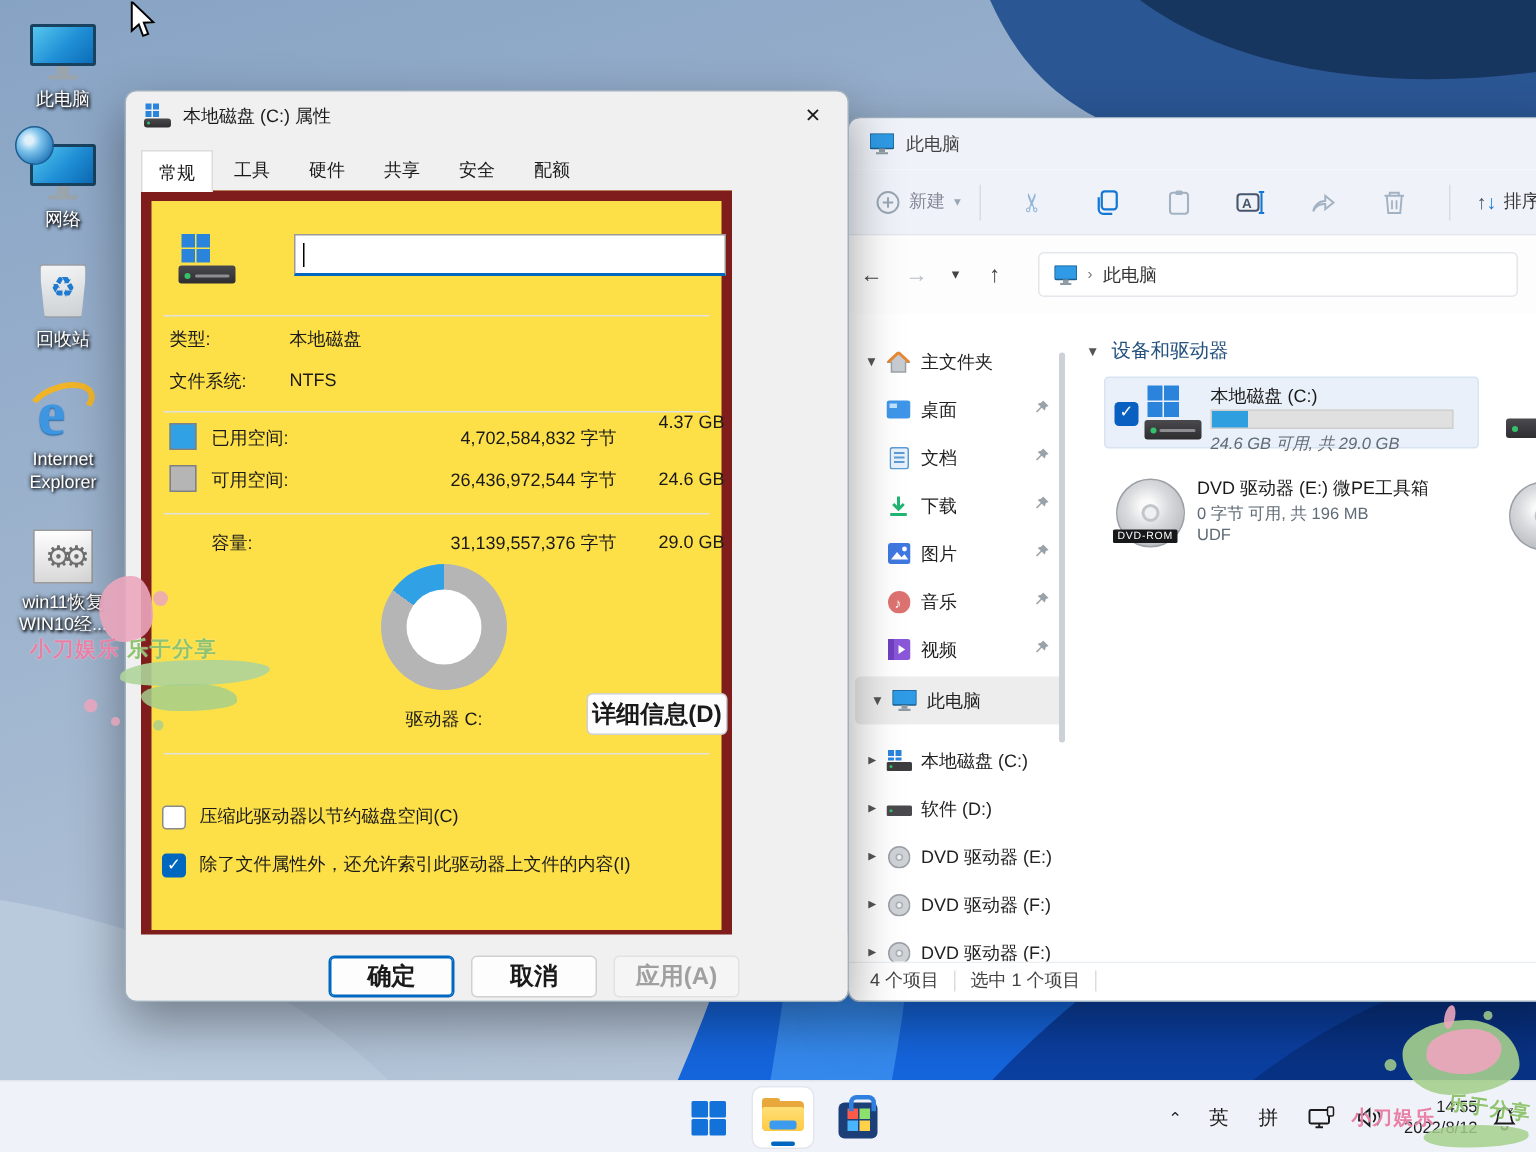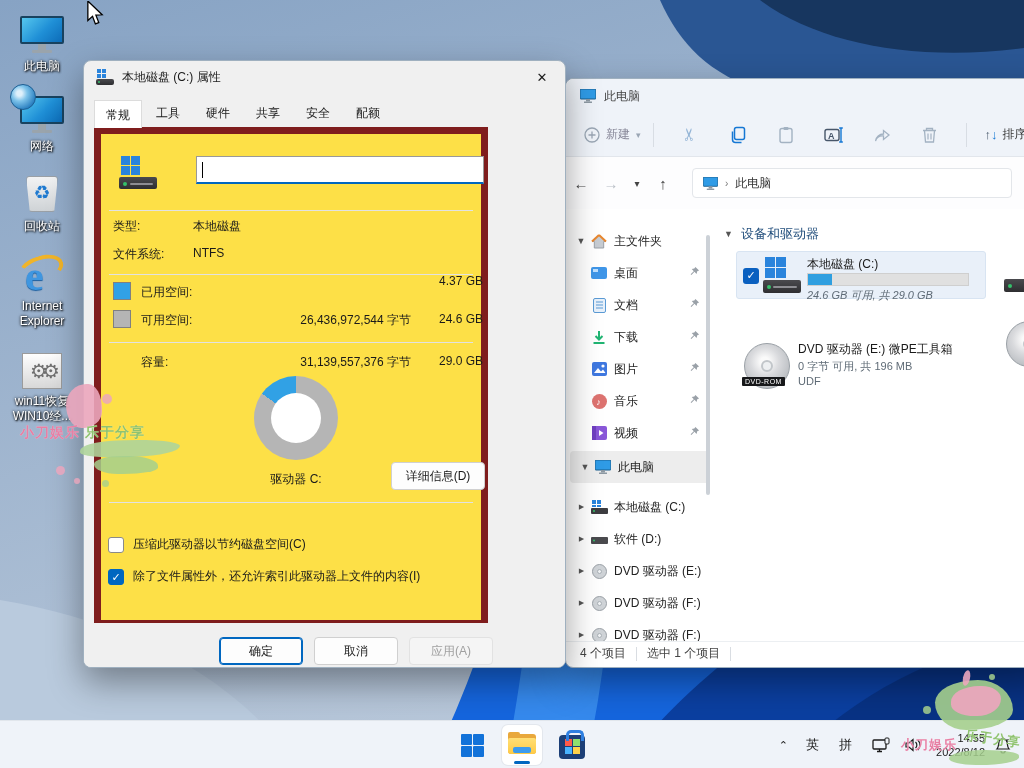--- a/index.html
+++ b/index.html
@@ -61,21 +61,21 @@
   .caret { position:absolute; left:101px; top:28px; width:1px; height:16px; background:#000; }
   .lblrow { position:absolute; display:flex; }
   .lblrow .l { width:80px; }
   .legend-sq { position:absolute; width:18px; height:18px; border:1px solid #808080; }
   .bytes { position:absolute; width:230px; text-align:right; }
   .gbs { position:absolute; width:66px; text-align:right; }
   .donut { position:absolute; left:153px; top:242px; width:84px; height:84px; border-radius:50%; }
   .donut .hole { position:absolute; left:17px; top:17px; width:50px; height:50px; border-radius:50%; background:#fff; }
   .drive-cap { position:absolute; left:120px; top:337px; width:150px; text-align:center; }
   .btn { position:absolute; background:#fdfdfd; border:1px solid #d0d0d0; border-radius:4px;
-      font-size:12px; color:#1a1a1a; display:flex; align-items:center; justify-content:center; }
+      font-size:16px; color:#1a1a1a; display:flex; align-items:center; justify-content:center;font-weight:bold; }
   .btn.default { border:1px solid #0067c0; box-shadow:inset 0 0 0 1px #0067c0; }
   .btn.disabled { background:#f5f5f5; color:#a0a0a0; border-color:#e2e2e2; }
   .details-btn { left:290px; top:328px; width:94px; height:28px; }
   .cbrow { position:absolute; display:flex; align-items:center; }
   .cb { width:16px; height:16px; border:1px solid #8a8a8a; border-radius:3px; background:#fff; margin-right:9px; flex:0 0 auto; }
   .cb.on { background:#0067c0; border-color:#0067c0; color:#fff; font-size:11px; line-height:15px; text-align:center; }
   .dlg-footer { position:absolute; left:0; right:0; bottom:0; height:44px; background:#f0f0f0; }
   .ok-btn { left:135px; top:576px; width:84px; height:28px; }
   .cancel-btn { left:230px; top:576px; width:84px; height:28px; }
   .apply-btn { left:325px; top:576px; width:84px; height:28px; }
@@ -109,21 +109,21 @@
   .grp-head { position:absolute; left:10px; top:16px; display:flex; align-items:center; gap:8px;
       font-size:13px; color:#25517e; }
   .tile { position:absolute; left:22px; top:42px; width:250px; height:48px; background:#e9f0f9; border:1px solid #d8e4f2;
       border-radius:3px; }
   .tile-cb { position:absolute; left:6px; top:16px; width:16px; height:16px; background:#0a60c0; border-radius:3px;
       color:#fff; font-size:11px; line-height:15px; text-align:center; }
   .tile-name { position:absolute; left:70px; top:4px; font-size:12px; color:#1a1a1a; }
   .tile-bar { position:absolute; left:70px; top:21px; width:162px; height:13px; background:#e0e0e0; border:1px solid #cfcfcf; }
   .tile-fill { height:100%; background:#2f9fe0; }
   .tile-cap { position:absolute; left:70px; top:36px; font-size:11px; color:#5f6b76;font-style:italic; }
-  .dvd-item { position:absolute; left:16px; top:106px; width:260px; height:58px;margin-top:24px; }
+  .dvd-item { position:absolute; left:16px; top:106px; width:260px; height:58px; }
   .dvd-name { position:absolute; left:68px; top:2px; font-size:12px; color:#1a1a1a; white-space:nowrap; }
   .dvd-l2 { position:absolute; left:68px; top:20px; font-size:11px; color:#5f6b76; }
   .dvd-l3 { position:absolute; left:68px; top:36px; font-size:11px; color:#5f6b76; }
   .disc { position:relative; width:46px; height:46px; border-radius:50%;
       background:radial-gradient(circle at 45% 40%,#fafafa 12%,#d9dadd 40%,#bfc2c6 70%,#a9adb2 100%); border:1px solid #9aa0a6; }
   .disc .hole { position:absolute; left:16px; top:16px; width:12px; height:12px; border-radius:50%; background:#eef0f2; border:2px solid #c2c6ca; }
   .disc .band { position:absolute; left:-3px; bottom:2px; background:#17181a; color:#fff; font-size:7px; padding:1px 3px; border-radius:1px; letter-spacing:.5px; }
   .exp-status { height:24px; border-top:1px solid #eceff2; display:flex; align-items:center; font-size:12px; color:#444; }
   .st-div { width:1px; height:14px; background:#d9dde2; margin:0 10px; }
 
@@ -578,20 +578,21 @@
       </div>
       <div class="lblrow f12" style="left:12px;top:112px">
         <span class="l">文件系统:</span>
         <span>NTFS</span>
       </div>
 
       <div class="hr" style="top:140px"></div>
 
       <div class="legend-sq" style="left: 12px; top: 148px; background: rgb(49, 161, 229);"></div>
       <span class="f12" style="position:absolute;left:40px;top:150px">已用空间:</span>
+      <span class="f12 bytes" style="left:80px;top:150px">4,702,584,832 字节</span>
       <span class="f12 gbs" style="left:316px;top:140px">4.37 GB</span>
 
       <div class="legend-sq" style="left: 12px; top: 176px; background: rgb(181, 181, 181);"></div>
       <span class="f12" style="position:absolute;left:40px;top:178px">可用空间:</span>
       <span class="f12 bytes" style="left:80px;top:178px">26,436,972,544 字节</span>
       <span class="f12 gbs" style="left:316px;top:178px">24.6 GB</span>
 
       <div class="hr" style="top:208px"></div>
 
       <span class="f12" style="position:absolute;left:40px;top:220px">容量:</span>

